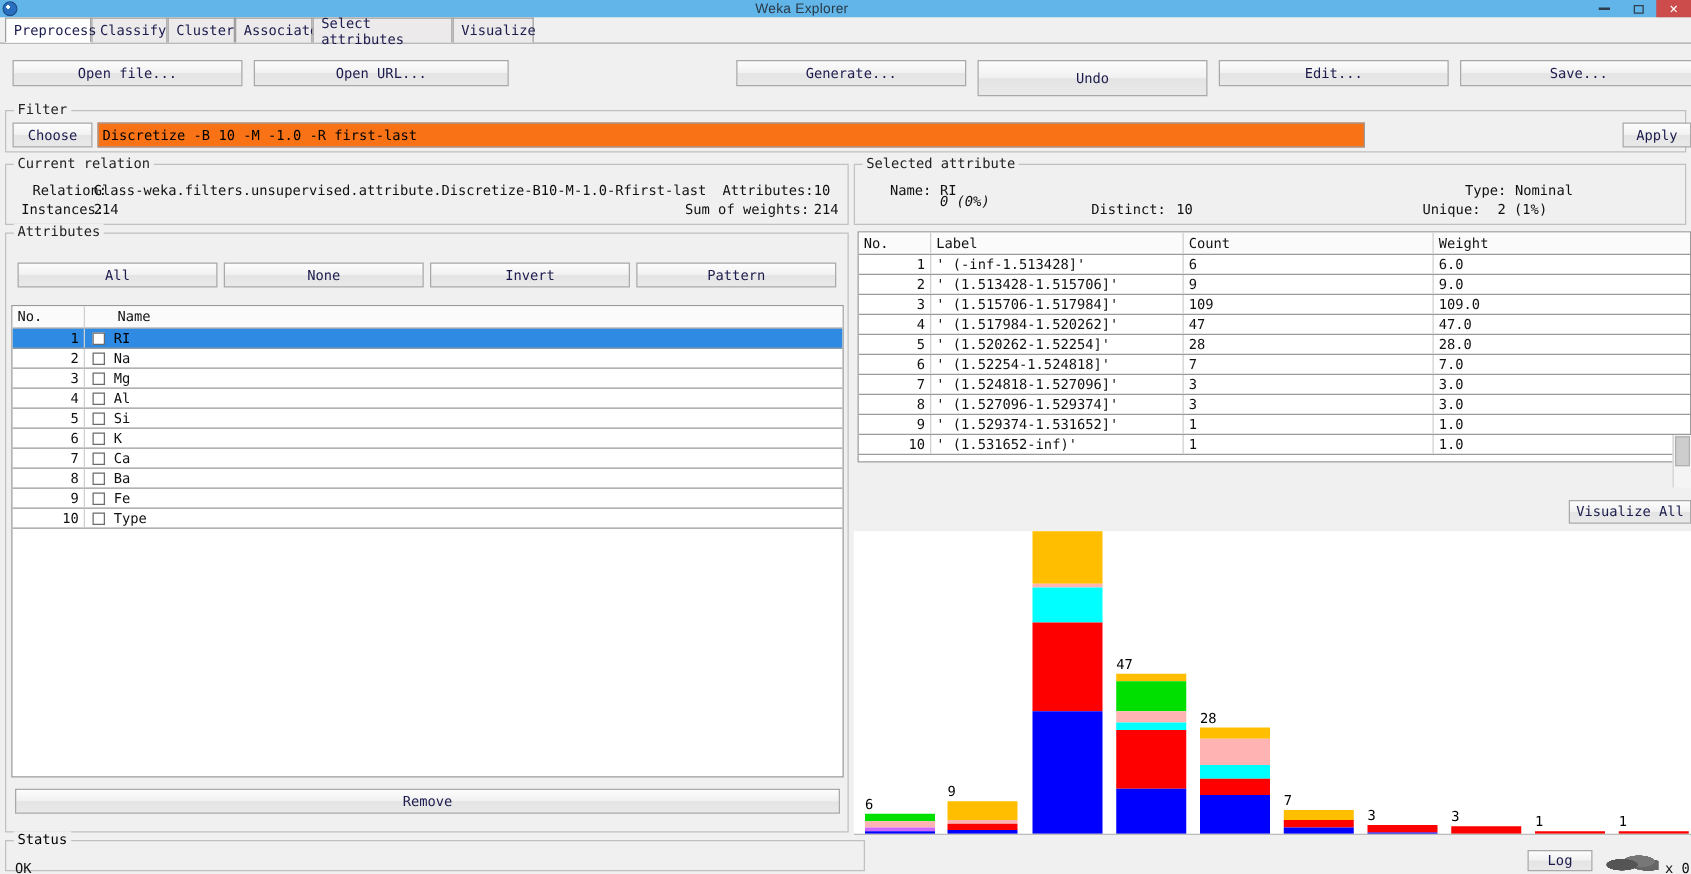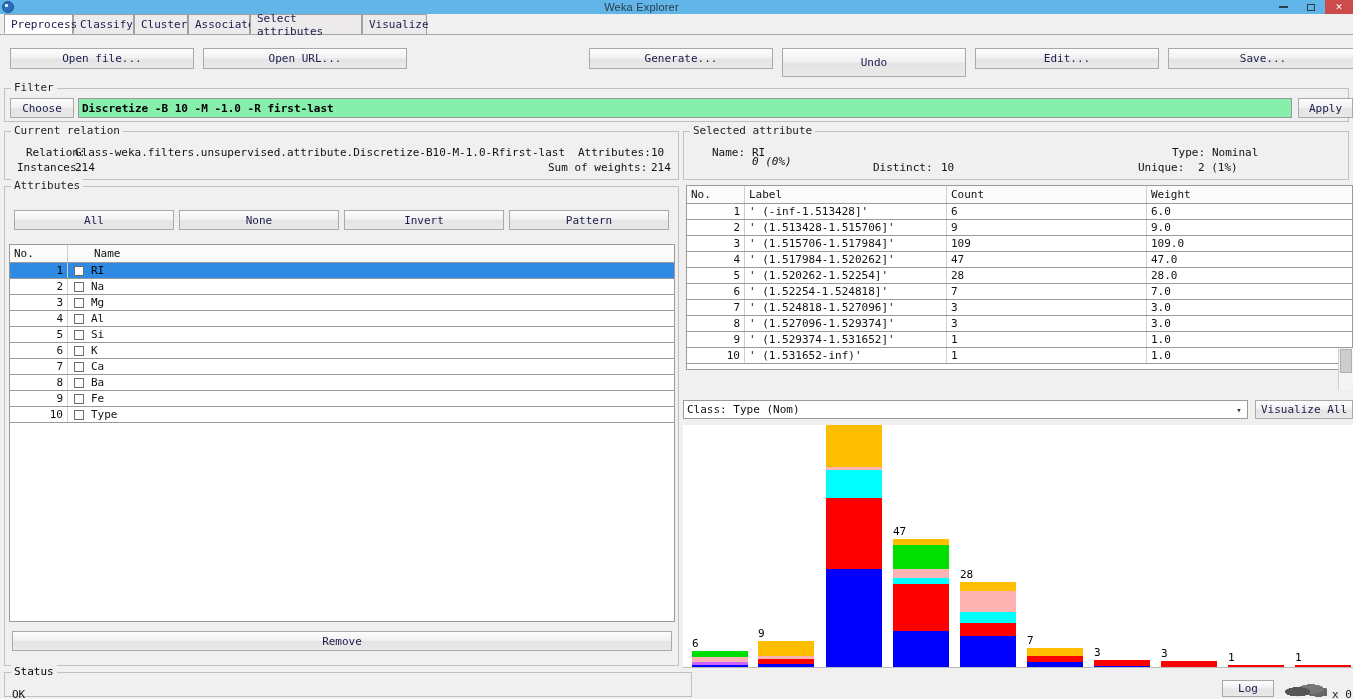--- a/index.html
+++ b/index.html
@@ -138,23 +138,23 @@
   <div class="wbtn" style="position:absolute;left:203px;top:48px;width:204px;height:21px;">Open URL...</div>
   <div class="wbtn" style="position:absolute;left:589px;top:48px;width:184px;height:21px;">Generate...</div>
   <div class="wbtn" style="position:absolute;left:782px;top:48px;width:184px;height:29px;">Undo</div>
   <div class="wbtn" style="position:absolute;left:975px;top:48px;width:184px;height:21px;">Edit...</div>
   <div class="wbtn" style="position:absolute;left:1168px;top:48px;width:190px;height:21px;">Save...</div>
 
   <div class="group" style="left:4px;top:88px;width:1345px;height:34px;">
     <div class="glabel">Filter</div>
   </div>
   <div class="wbtn" style="position:absolute;left:10px;top:98px;width:64px;height:20px;">Choose</div>
-  <div style="position:absolute;left:78px;top:98px;width:1214px;height:20px;background:#86efac;
+  <div style="position:absolute;left:78px;top:98px;width:1014px;height:20px;background:#f97316;
               border:1px solid #9a9a9a;box-sizing:border-box;display:flex;align-items:center;
-              padding-left:3px;font-size:11px;font-weight:bold;color:#000;overflow:hidden;white-space:nowrap;">Discretize -B 10 -M -1.0 -R first-last</div>
+              padding-left:3px;font-size:11px;font-weight:normal;color:#000;overflow:hidden;white-space:nowrap;">Discretize -B 10 -M -1.0 -R first-last</div>
   <div class="wbtn" style="position:absolute;left:1298px;top:98px;width:55px;height:20px;">Apply</div>
 
   <div class="group" style="left:4px;top:131px;width:675px;height:49px;">
     <div class="glabel">Current relation</div>
   </div>
   <div class="info" style="left:26px;top:146px;">Relation:</div>
   <div class="info" style="left:75px;top:146px;">Glass-weka.filters.unsupervised.attribute.Discretize-B10-M-1.0-Rfirst-last</div>
   <div class="info" style="left:17px;top:161px;">Instances:</div>
   <div class="info" style="left:75px;top:161px;">214</div>
   <div class="info" style="left:578px;top:146px;">Attributes:</div>
@@ -333,24 +333,20 @@
           <div class="l-lab">' (1.531652-inf)'</div>
           <div class="l-cnt">1</div>
           <div class="l-wt">1.0</div>
         </div>
       </div>
   </div>
   <div class="vsb" style="left:1338px;top:348px;height:42px;">
     <div class="thumb" style="top:1px;height:24px;"></div>
   </div>
 
-  <div class="combo" style="left:683px;top:400px;width:565px;height:19px;">
-    <span>Class: Type (Nom)</span>
-    <span class="arrow">▾</span>
-  </div>
   <div class="wbtn" style="position:absolute;left:1255px;top:400px;width:98px;height:19px;">Visualize All</div>
 
   <div class="hist" style="left:683px;top:425px;width:670px;height:247px;">
     <div id="hist-bars">
         <div class="bar" style="left: 9px; width: 56px; height: 17px;">
           <div class="seg" style="height: 3px; background: rgb(0, 0, 255);"></div>
           <div class="seg" style="height: 3px; background: rgb(204, 102, 255);"></div>
           <div class="seg" style="height: 5px; background: rgb(255, 179, 179);"></div>
           <div class="seg" style="height: 6px; background: rgb(0, 224, 0);"></div>
         </div>

